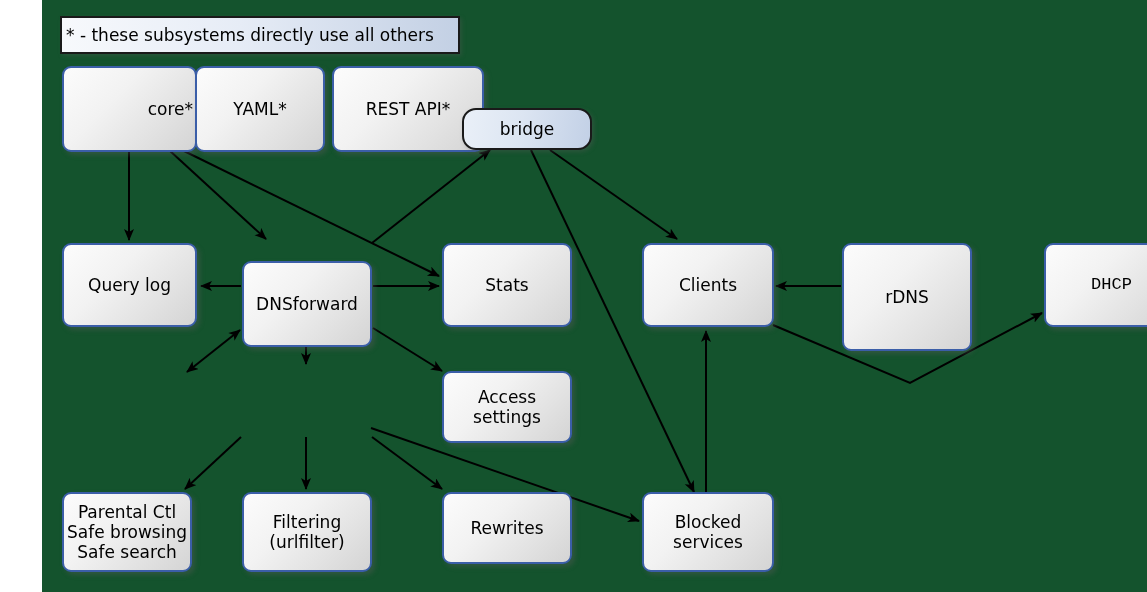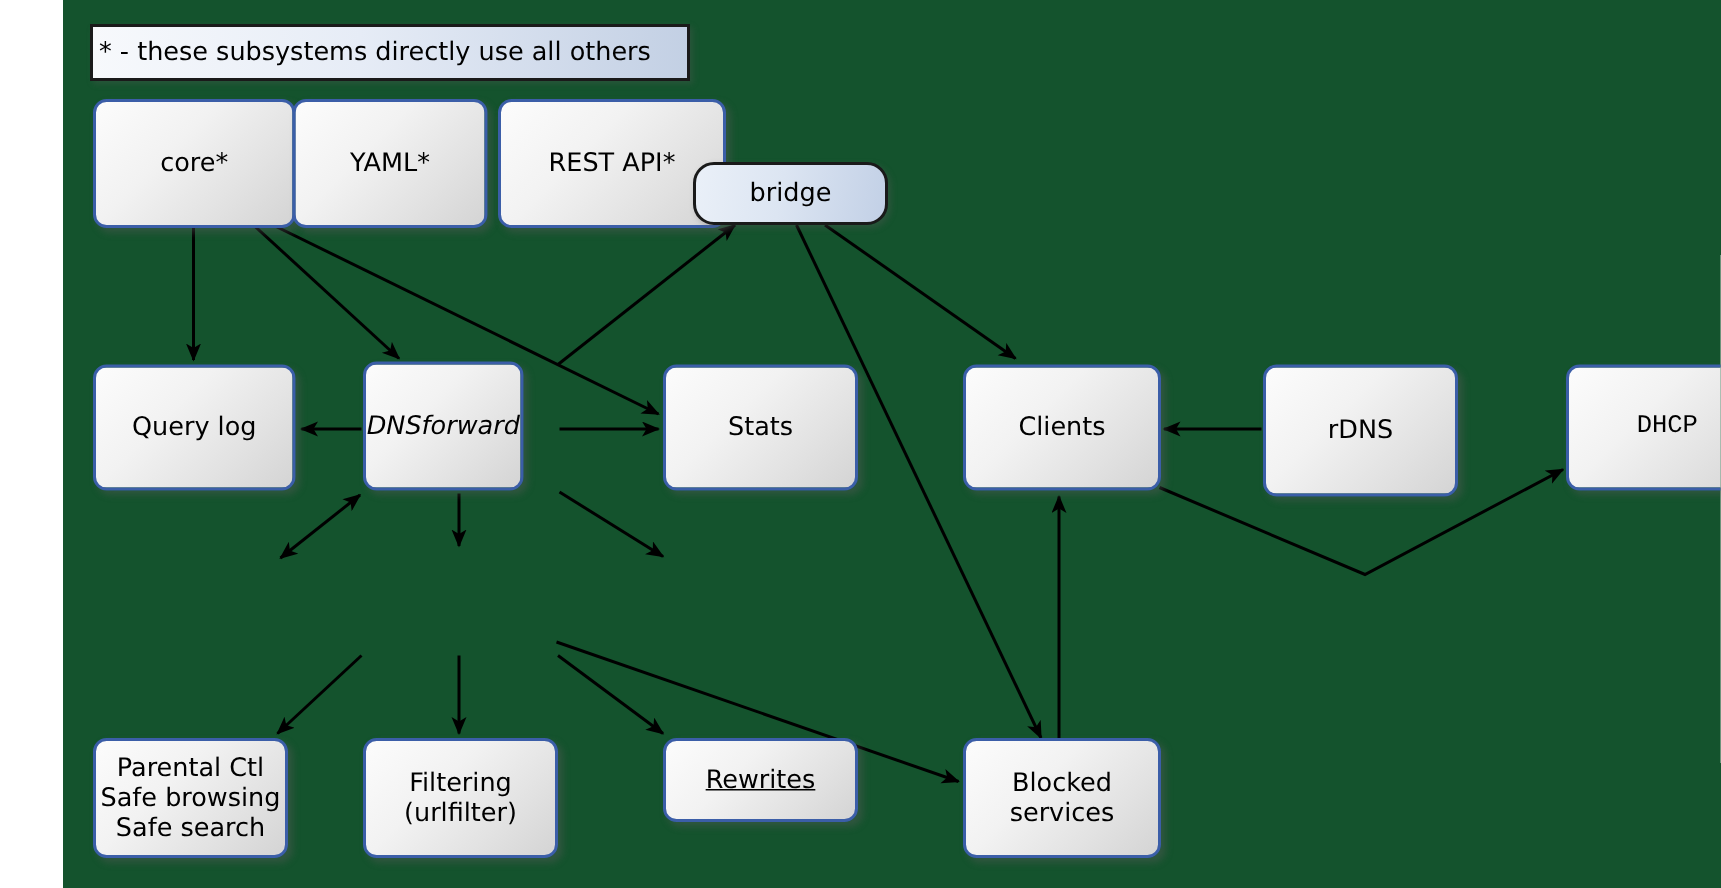--- a/index.html
+++ b/index.html
@@ -119,75 +119,79 @@
       <line x1="799" y1="286" x2="734" y2="286" marker-end="url(#ah)"></line>
 
       <polyline points="731,325 868,383 1000,313" marker-end="url(#ah)"></polyline>
     </g>
   </svg>
 
   <div class="legend-box" style="left:18px; top:16px; width:400px; height:38px;">
     <span>* - these subsystems directly use all others</span>
   </div>
 
-  <div class="node" style="left:20px; top:66px; width:135px; height:86px;">
+  <div class="node" style="left:20px; top:66px; width:135px; height:86px;text-align:right;">
     <span class="label">core*</span>
   </div>
 
   <div class="node" style="left:153px; top:66px; width:130px; height:86px;">
     <span class="label">YAML*</span>
   </div>
 
   <div class="node" style="left:290px; top:66px; width:152px; height:86px;">
     <span class="label">REST API*</span>
   </div>
 
   <div class="node bridge-node" style="left:420px; top:108px; width:130px; height:42px;border-radius:14px;">
     <span class="label">bridge</span>
   </div>
 
   <div class="node" style="left:20px; top:243px; width:135px; height:84px;">
     <span class="label">Query log</span>
   </div>
 
-  <div class="node" style="left:200px; top:241px; width:107px; height:86px;font-style:italic;">
+  <div class="node" style="left:200px; top:261px; width:130px; height:86px;">
     <span class="label">DNSforward</span>
   </div>
 
   <div class="node" style="left:400px; top:243px; width:130px; height:84px;">
     <span class="label">Stats</span>
   </div>
 
   <div class="node" style="left:600px; top:243px; width:132px; height:84px;">
     <span class="label">Clients</span>
   </div>
 
-  <div class="node" style="left:800px; top:243px; width:130px; height:88px;">
+  <div class="node" style="left:800px; top:243px; width:130px; height:108px;">
     <span class="label">rDNS</span>
   </div>
 
   <div class="node" style="left:1002px; top:243px; width:135px; height:84px;font-family:Liberation Mono, monospace;">
     <span class="label">DHCP</span>
   </div>
 
 
 
+  <div class="node" style="left:400px; top:371px; width:130px; height:72px;">
+    <span class="label">Access
+settings</span>
+  </div>
 
   <div class="node" style="left:20px; top:492px; width:130px; height:80px;">
     <span class="label">Parental Ctl
 Safe browsing
 Safe search</span>
   </div>
 
   <div class="node" style="left:200px; top:492px; width:130px; height:80px;">
     <span class="label">Filtering
 (urlfilter)</span>
   </div>
 
-  <div class="node" style="left:400px; top:492px; width:130px; height:56px;text-decoration:underline;">
+  <div class="node" style="left:400px; top:492px; width:130px; height:72px;">
     <span class="label">Rewrites</span>
   </div>
 
   <div class="node" style="left:600px; top:492px; width:132px; height:80px;">
     <span class="label">Blocked
 services</span>
   </div>
 
 </div>
 

